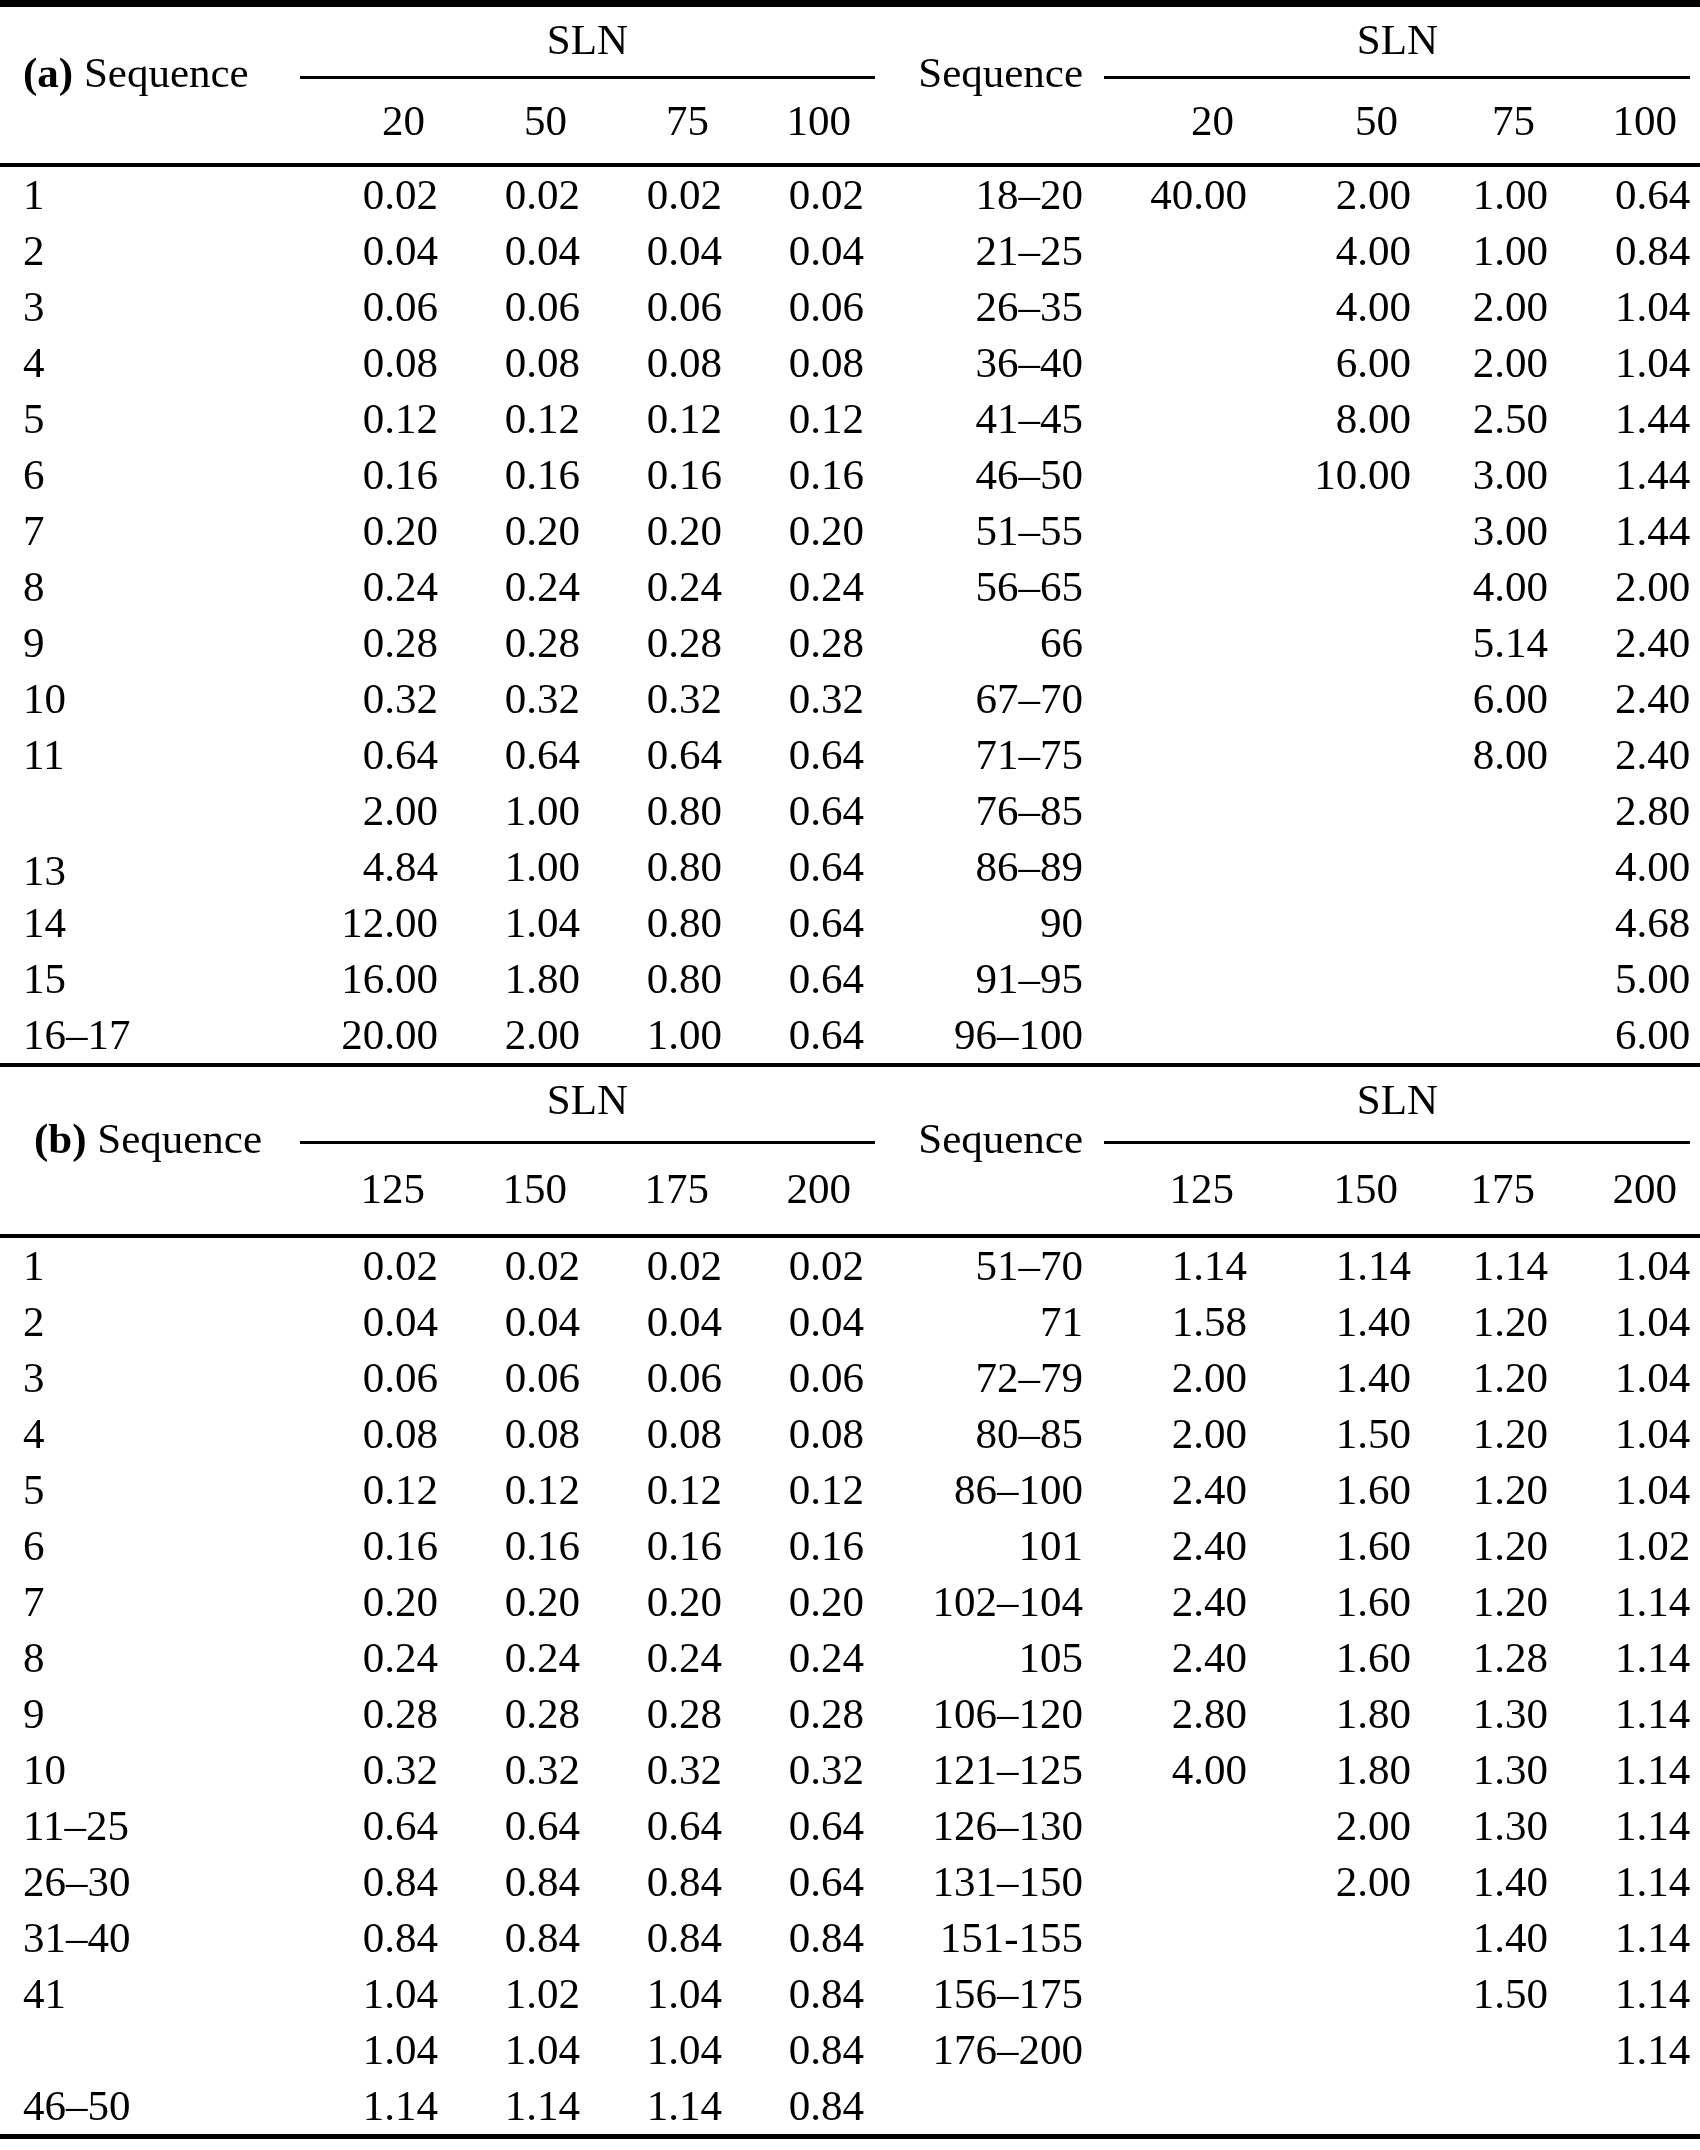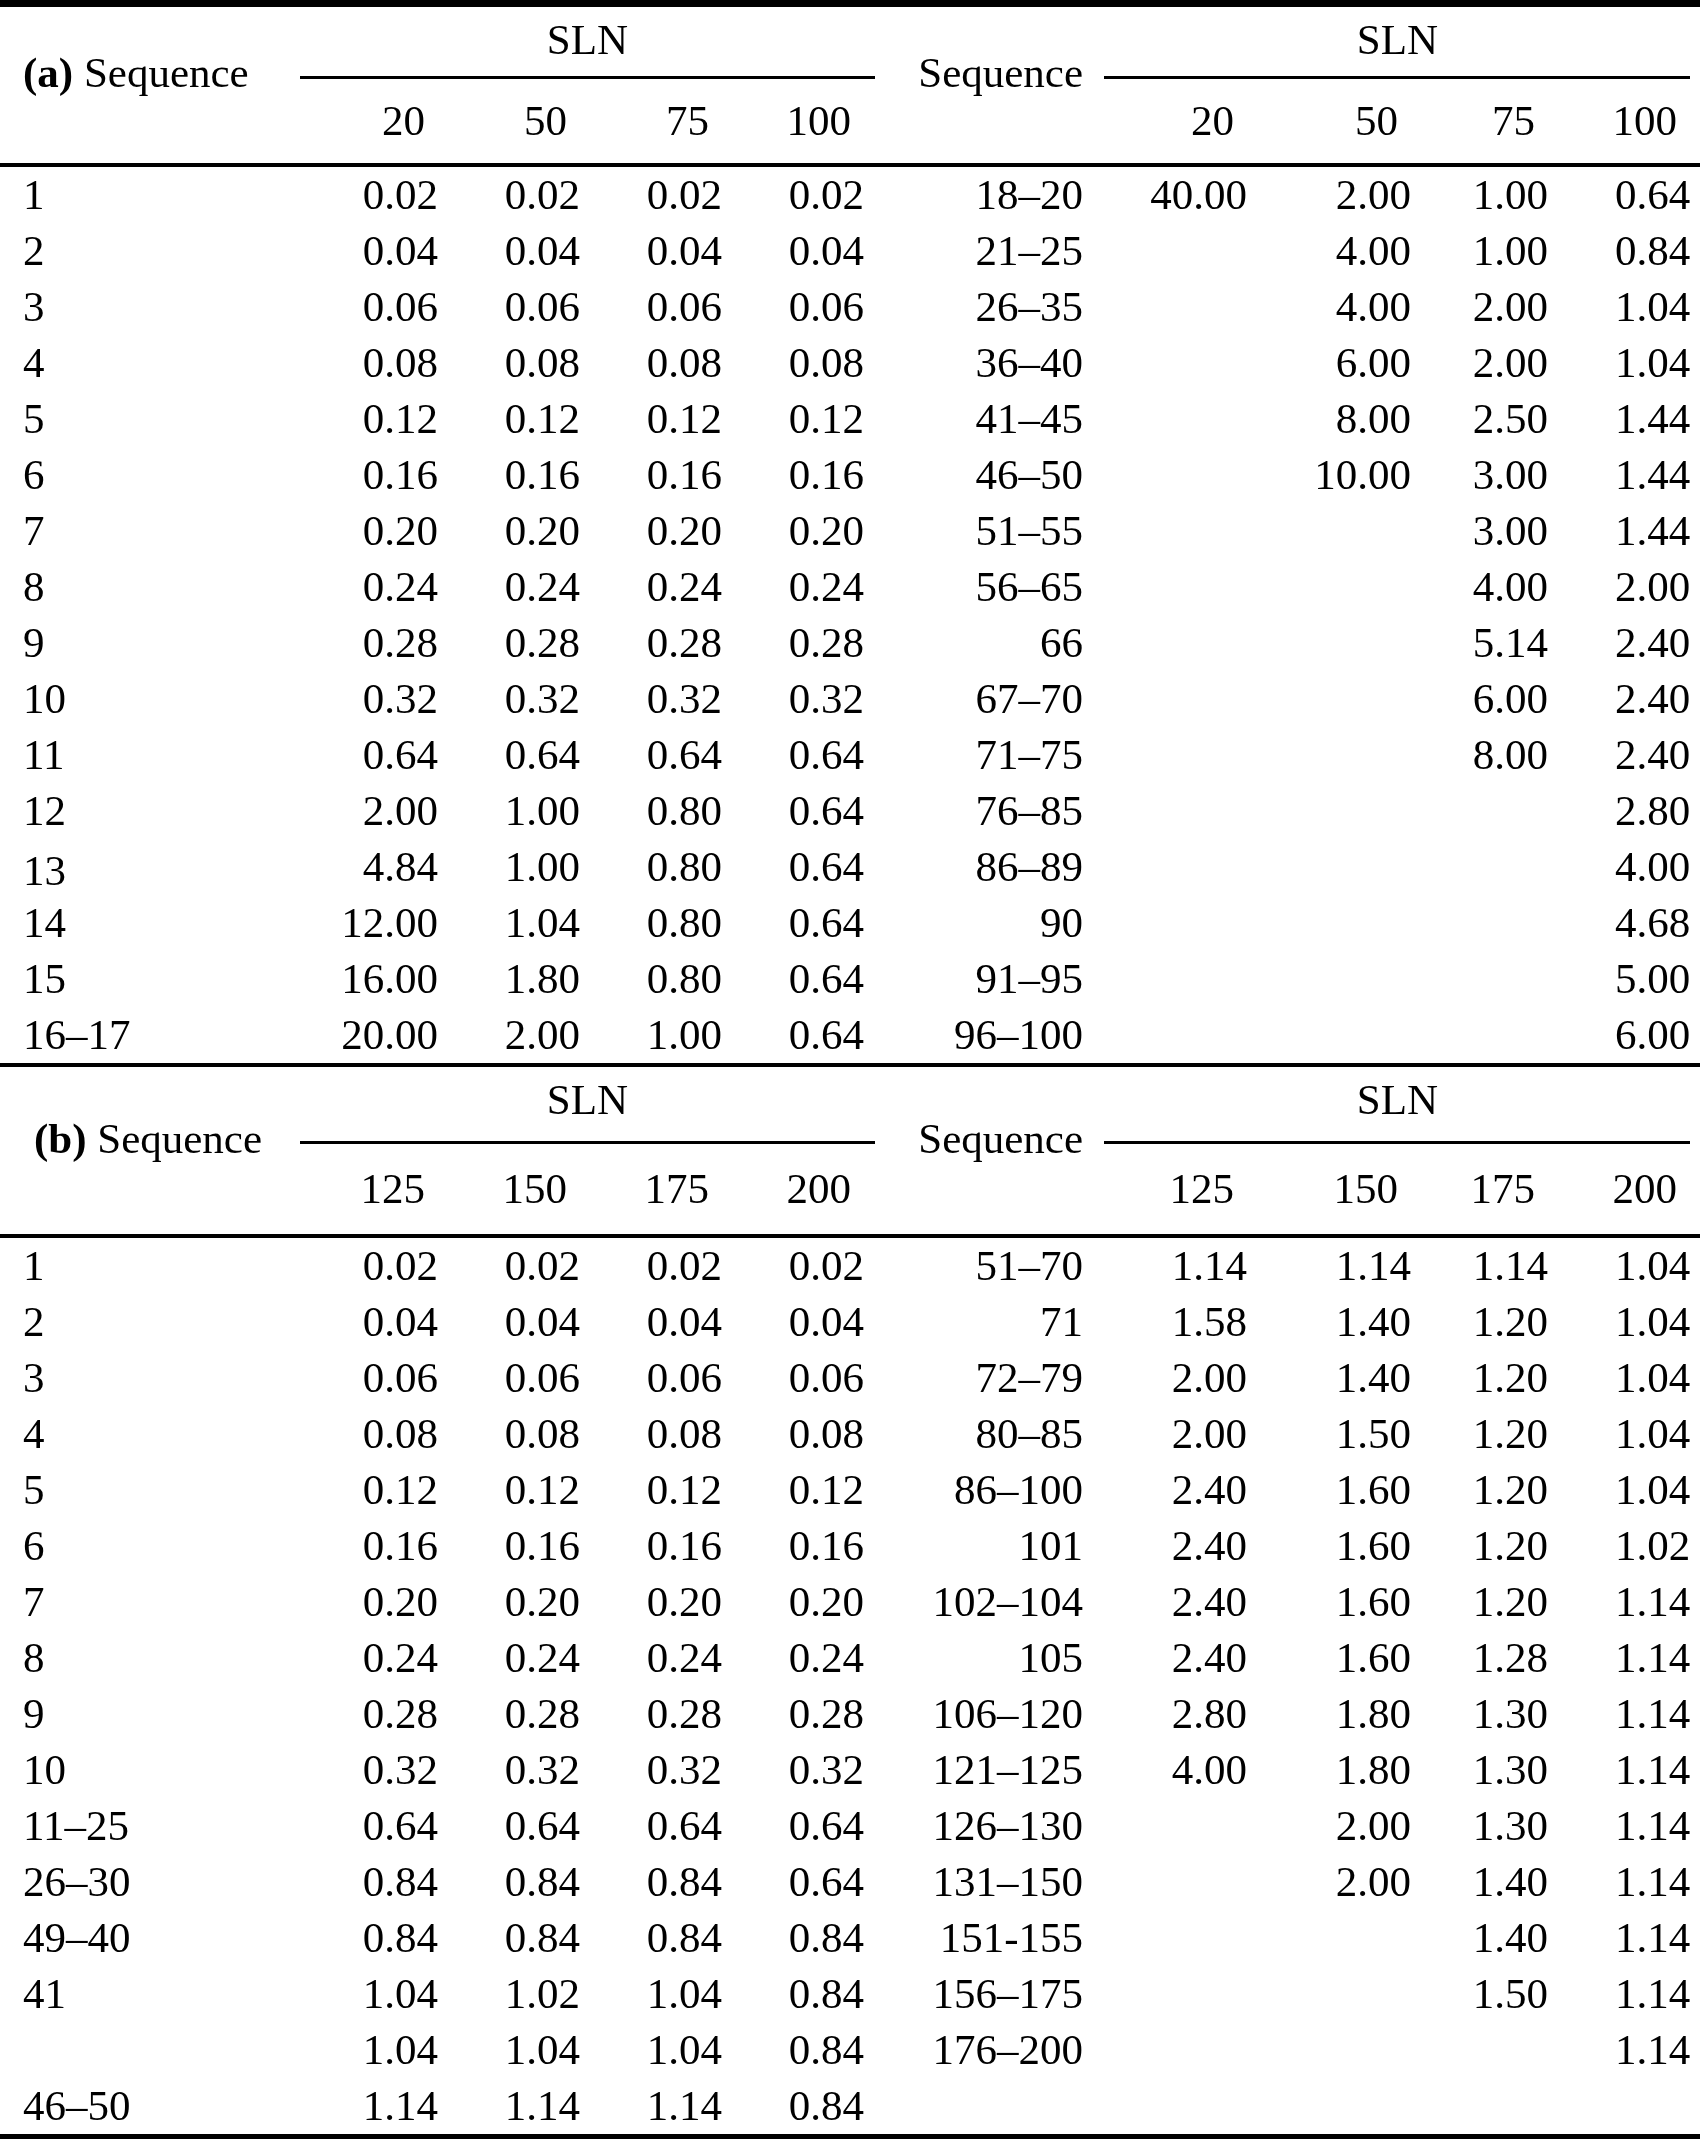--- a/index.html
+++ b/index.html
@@ -201,21 +201,20 @@
       <div class="cell seqL" style="grid-area: 15 / 1;">11</div>
       <div class="cell num" style="grid-area: 15 / 2;">0.64</div>
       <div class="cell num" style="grid-area: 15 / 3;">0.64</div>
       <div class="cell num" style="grid-area: 15 / 4;">0.64</div>
       <div class="cell num" style="grid-area: 15 / 5;">0.64</div>
       <div class="cell seqR" style="grid-area: 15 / 6;">71–75</div>
       <div class="cell num" style="grid-area: 15 / 7;"></div>
       <div class="cell num" style="grid-area: 15 / 8;"></div>
       <div class="cell num" style="grid-area: 15 / 9;">8.00</div>
       <div class="cell num c10" style="grid-area: 15 / 10;">2.40</div>
-      <div class="cell seqL" style="grid-area: 16 / 1;">12</div>
       <div class="cell num" style="grid-area: 16 / 2;">2.00</div>
       <div class="cell num" style="grid-area: 16 / 3;">1.00</div>
       <div class="cell num" style="grid-area: 16 / 4;">0.80</div>
       <div class="cell num" style="grid-area: 16 / 5;">0.64</div>
       <div class="cell seqR" style="grid-area: 16 / 6;">76–85</div>
       <div class="cell num" style="grid-area: 16 / 7;"></div>
       <div class="cell num" style="grid-area: 16 / 8;"></div>
       <div class="cell num" style="grid-area: 16 / 9;"></div>
       <div class="cell num c10" style="grid-area: 16 / 10;">2.80</div>
       <div class="cell seqL" style="grid-area: 17 / 1; margin-top: 7px;">13</div>
@@ -371,21 +370,21 @@
       <div class="cell seqL" style="grid-area: 36 / 1;">26–30</div>
       <div class="cell num" style="grid-area: 36 / 2;">0.84</div>
       <div class="cell num" style="grid-area: 36 / 3;">0.84</div>
       <div class="cell num" style="grid-area: 36 / 4;">0.84</div>
       <div class="cell num" style="grid-area: 36 / 5;">0.64</div>
       <div class="cell seqR" style="grid-area: 36 / 6;">131–150</div>
       <div class="cell num" style="grid-area: 36 / 7;"></div>
       <div class="cell num" style="grid-area: 36 / 8;">2.00</div>
       <div class="cell num" style="grid-area: 36 / 9;">1.40</div>
       <div class="cell num c10" style="grid-area: 36 / 10;">1.14</div>
-      <div class="cell seqL" style="grid-area: 37 / 1;">49–40</div>
+      <div class="cell seqL" style="grid-area: 37 / 1;">31–40</div>
       <div class="cell num" style="grid-area: 37 / 2;">0.84</div>
       <div class="cell num" style="grid-area: 37 / 3;">0.84</div>
       <div class="cell num" style="grid-area: 37 / 4;">0.84</div>
       <div class="cell num" style="grid-area: 37 / 5;">0.84</div>
       <div class="cell seqR" style="grid-area: 37 / 6;">151-155</div>
       <div class="cell num" style="grid-area: 37 / 7;"></div>
       <div class="cell num" style="grid-area: 37 / 8;"></div>
       <div class="cell num" style="grid-area: 37 / 9;">1.40</div>
       <div class="cell num c10" style="grid-area: 37 / 10;">1.14</div>
       <div class="cell seqL" style="grid-area: 38 / 1;">41</div>

